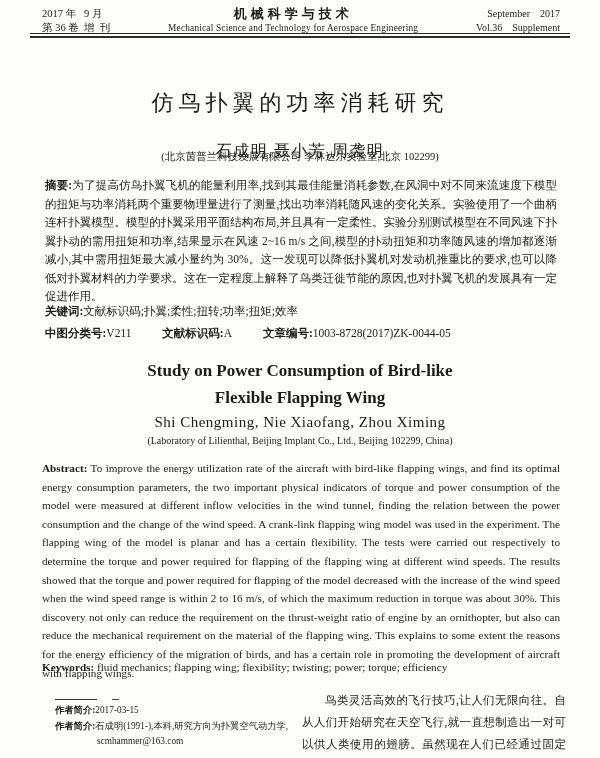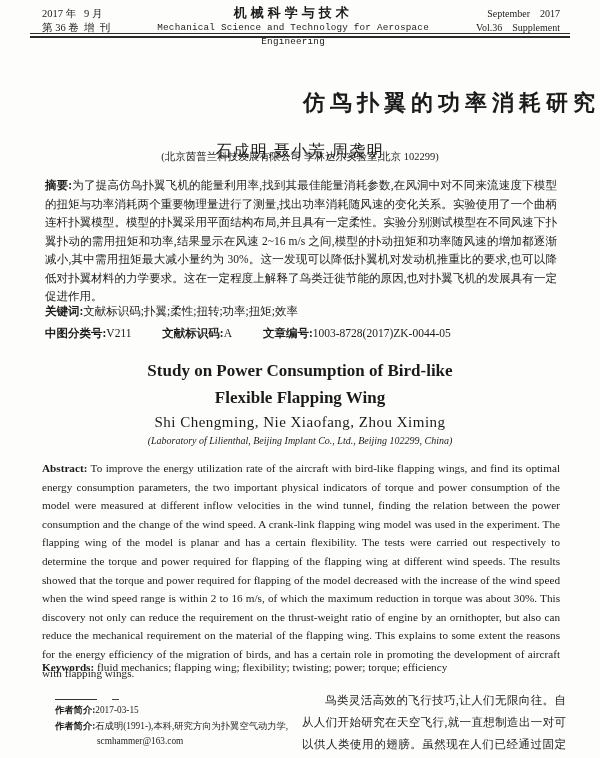--- a/index.html
+++ b/index.html
@@ -16,35 +16,35 @@
   .pre { white-space: pre; }
   .lbl { font-weight: bold; text-align: center; }
 
   
   .hdr {
     position: absolute; top: 7px; left: 42px; right: 40px;
     display: flex; justify-content: space-between; align-items: flex-start; gap: 47px;
   }
   .hdr-col { font-size: 10.5px; line-height: 14px; }
   .hdr-left { text-align: left; }
-  .hdr-center { text-align: center; font-family: Liberation Mono, monospace; }
+  .hdr-center { text-align: center; }
   .hdr-right { text-align: right; font-size: 10px; }
   .journal-cn { font-size: 13px; font-weight: bold; letter-spacing: 4px; }
   .journal-en { font-size: 9.3px; letter-spacing: 0.2px; }
   .hdr-rule {
     position: absolute; top: 33px; left: 30px; right: 30px;
     height: 5px;
     border-top: 1.5px solid #2a2a2a;
     border-bottom: 2.5px solid #2a2a2a;
   }
 
   
   .title-cn {
     position: absolute; top: 88px; left: 0; right: 0;
-    text-align: right; font-size: 22px; font-weight: bold; letter-spacing: 5px;
+    text-align: center; font-size: 22px; font-weight: normal; letter-spacing: 5px;
   }
   .authors-cn {
     position: absolute; top: 141px; left: 0; right: 0;
     text-align: center; font-size: 16px; letter-spacing: 1.5px;
   }
   .affil-cn {
     position: absolute; top: 150px; left: 0; right: 0;
     text-align: center; font-size: 10.5px;
   }
 
@@ -67,21 +67,21 @@
   .title-en {
     position: absolute; top: 357px; left: 0; right: 0;
     text-align: center; font-size: 17px; font-weight: bold; line-height: 27px;
   }
   .authors-en {
     position: absolute; top: 414px; left: 0; right: 0;
     text-align: center; font-size: 15px; letter-spacing: 0.5px;
   }
   .affil-en {
     position: absolute; top: 435px; left: 0; right: 0;
-    text-align: center; font-size: 10px; font-style: italic;
+    text-align: center; font-size: 10px;
   }
   .abs-en {
     position: absolute; top: 459px; left: 42px; width: 518px;
     font-size: 11.2px; line-height: 18.6px; text-align: justify;
   }
   .kw-en {
     position: absolute; top: 661px; left: 42px; width: 518px;
     font-size: 11.2px;
   }
 

